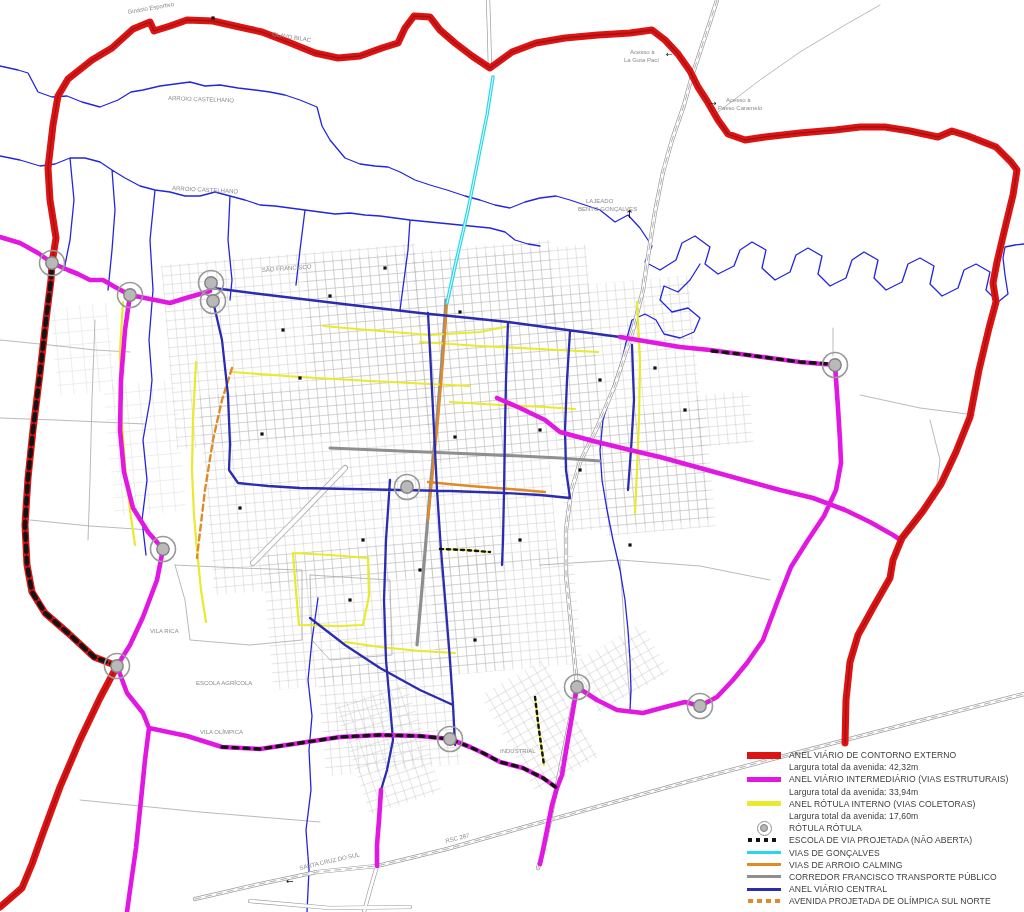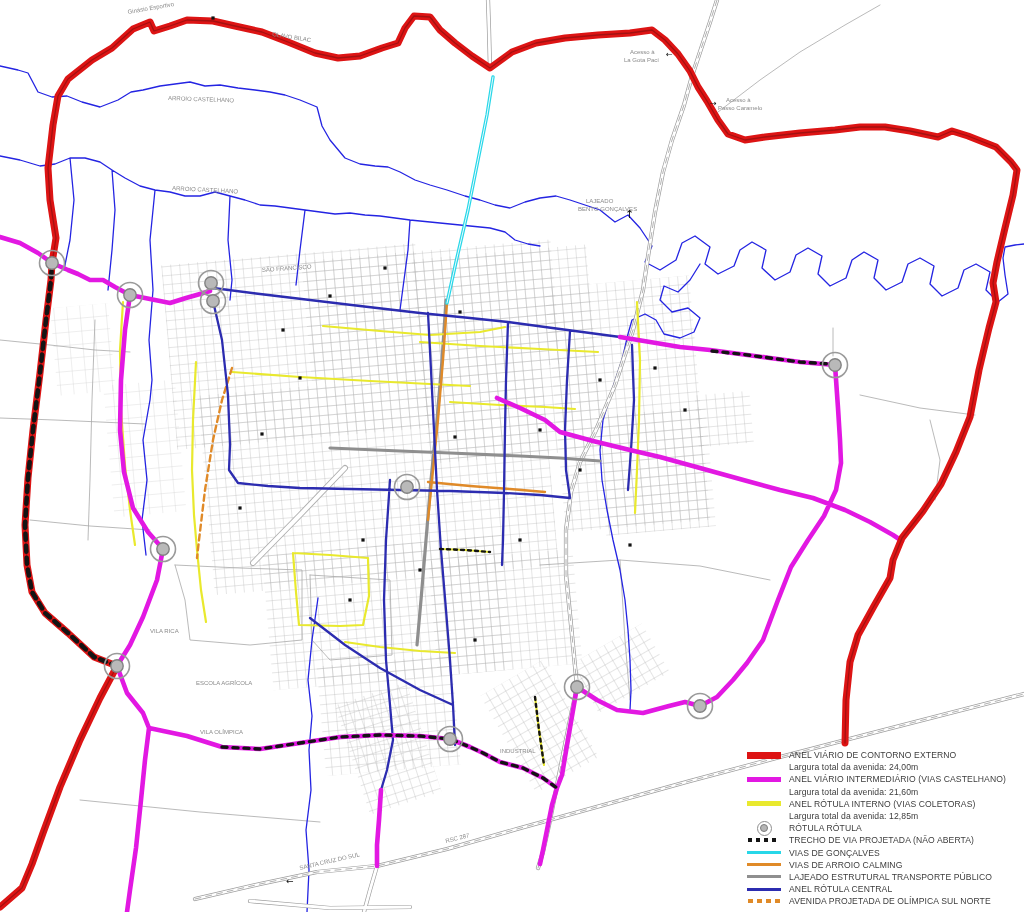--- a/index.html
+++ b/index.html
@@ -181,83 +181,83 @@
       <div class="lrow">
         <span class="lsw">
           <span class="sw-bar-red"></span>
         </span>
         <span class="ltxt">ANEL VIÁRIO DE CONTORNO EXTERNO</span>
       </div>
       <div class="lrow">
         <span class="lsw">
           <span class="sw-none"></span>
         </span>
-        <span class="ltxt">Largura total da avenida: 24,00m</span>
+        <span class="ltxt">Largura total da avenida: 42,32m</span>
       </div>
       <div class="lrow">
         <span class="lsw">
           <span class="sw-bar-magenta"></span>
         </span>
-        <span class="ltxt">ANEL VIÁRIO INTERMEDIÁRIO (VIAS CASTELHANO)</span>
+        <span class="ltxt">ANEL VIÁRIO INTERMEDIÁRIO (VIAS ESTRUTURAIS)</span>
       </div>
       <div class="lrow">
         <span class="lsw">
           <span class="sw-none"></span>
         </span>
-        <span class="ltxt">Largura total da avenida: 21,60m</span>
+        <span class="ltxt">Largura total da avenida: 33,94m</span>
       </div>
       <div class="lrow">
         <span class="lsw">
           <span class="sw-bar-yellow"></span>
         </span>
         <span class="ltxt">ANEL RÓTULA INTERNO (VIAS COLETORAS)</span>
       </div>
       <div class="lrow">
         <span class="lsw">
           <span class="sw-none"></span>
         </span>
-        <span class="ltxt">Largura total da avenida: 12,85m</span>
+        <span class="ltxt">Largura total da avenida: 17,60m</span>
       </div>
       <div class="lrow">
         <span class="lsw">
           <span class="sw-rotula">
             <i></i>
           </span>
         </span>
         <span class="ltxt">RÓTULA RÓTULA</span>
       </div>
       <div class="lrow">
         <span class="lsw">
           <span class="sw-dash-black"></span>
         </span>
-        <span class="ltxt">TRECHO DE VIA PROJETADA (NÃO ABERTA)</span>
+        <span class="ltxt">ESCOLA DE VIA PROJETADA (NÃO ABERTA)</span>
       </div>
       <div class="lrow">
         <span class="lsw">
           <span class="sw-bar-cyan"></span>
         </span>
         <span class="ltxt">VIAS DE GONÇALVES</span>
       </div>
       <div class="lrow">
         <span class="lsw">
           <span class="sw-bar-orange"></span>
         </span>
         <span class="ltxt">VIAS DE ARROIO CALMING</span>
       </div>
       <div class="lrow">
         <span class="lsw">
           <span class="sw-bar-gray"></span>
         </span>
-        <span class="ltxt">LAJEADO ESTRUTURAL TRANSPORTE PÚBLICO</span>
+        <span class="ltxt">CORREDOR FRANCISCO TRANSPORTE PÚBLICO</span>
       </div>
       <div class="lrow">
         <span class="lsw">
           <span class="sw-bar-blue"></span>
         </span>
-        <span class="ltxt">ANEL RÓTULA CENTRAL</span>
+        <span class="ltxt">ANEL VIÁRIO CENTRAL</span>
       </div>
       <div class="lrow">
         <span class="lsw">
           <span class="sw-dash-orange"></span>
         </span>
         <span class="ltxt">AVENIDA PROJETADA DE OLÍMPICA SUL NORTE</span>
       </div>
     </div>
 </div>
 

